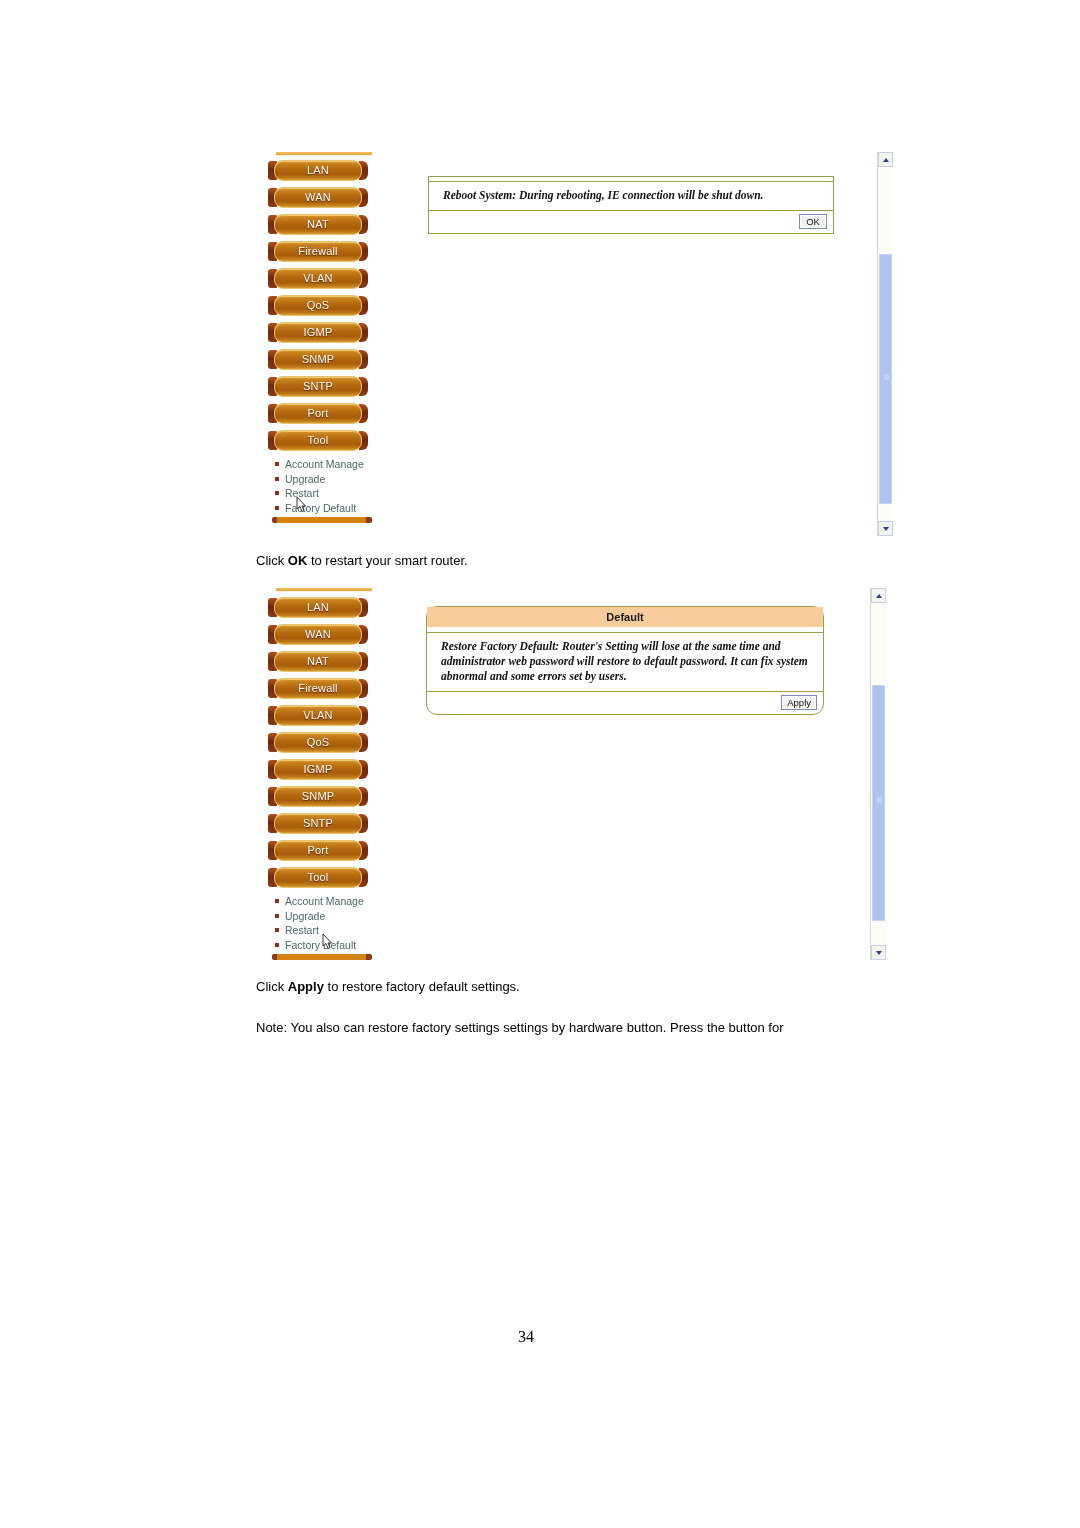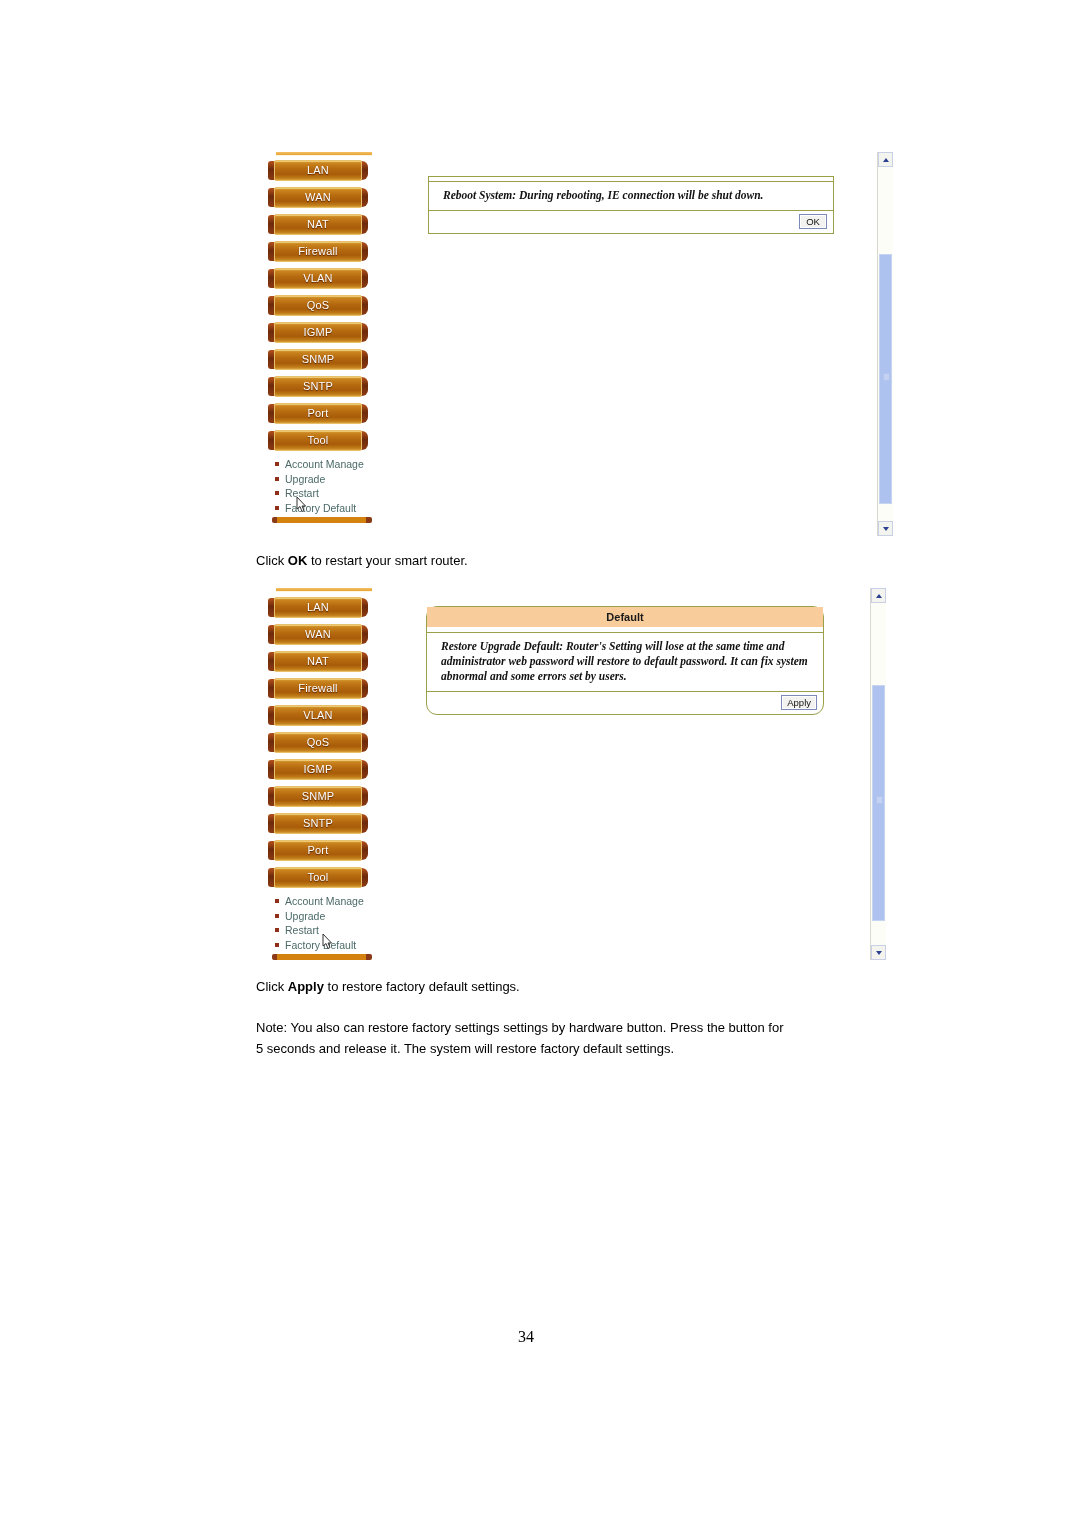--- a/index.html
+++ b/index.html
@@ -69,21 +69,21 @@
   .navbtn .endcap.right {
     right: 0;
     border-radius: 0 6px 6px 0;
   }
   .navbtn .barrel {
     position: absolute;
     left: 6px;
     right: 6px;
     top: 0;
     height: 21px;
-    border-radius: 2px;
+    border-radius: 9px;
     background: linear-gradient(to bottom,
         #d9a33c 0%, #c8821d 14%, #b5690f 42%,
         #a85c09 70%, #c07c18 90%, #d8a13a 100%);
     border: 1px solid #e8c06a;
     box-sizing: border-box;
     box-shadow: inset 0 1px 0 rgba(255,235,170,.55);
     display: flex;
     align-items: center;
     justify-content: center;
   }
@@ -480,21 +480,21 @@
 
     <div class="cursor" style="left:52px; top:345px;">
       <svg width="13" height="17" viewBox="0 0 13 17">
         <path d="M3 1 L3 13 L6 10.5 L8 15.5 L10 14.5 L8 10 L11.5 10 Z" fill="#ffffff" stroke="#333333" stroke-width="1"></path>
       </svg>
     </div>
 
     <div class="panel" style="left:158px; top:18px; width:398px;border-radius:11px;">
       <div class="panel-title">Default</div>
       <div class="panel-sep"></div>
-      <div class="panel-body">Restore Upgrade Default: Router's Setting will lose at the same time and administrator web password will restore to default password. It can fix system abnormal and some errors set by users.</div>
+      <div class="panel-body">Restore Factory Default: Router's Setting will lose at the same time and administrator web password will restore to default password. It can fix system abnormal and some errors set by users.</div>
       <div class="panel-foot">
         <div class="webbtn">Apply</div>
       </div>
     </div>
 
     <div class="scrollbar" style="right:0; top:0; height:372px;">
       <div class="sb-arrow up">
           <i></i>
         </div>
       <div class="sb-track">
@@ -509,16 +509,15 @@
 
   </div>
 </div>
 
 <div class="prose" style="left:256px; top:976px; width:740px;">
   <span>Click </span><b>Apply</b><span> to restore factory default settings.</span>
 </div>
 
 <div class="prose" style="left:256px; top:1017px; width:740px;">
   <div>Note: You also can restore factory settings settings by hardware button. Press the button for</div>
-  <div>5 seconds and release it. The system will restore factory default settings.</div>
 </div>
 
 <div class="pagenum" style="left:518px; top:1328px;">34</div>
 
 </body></html>

